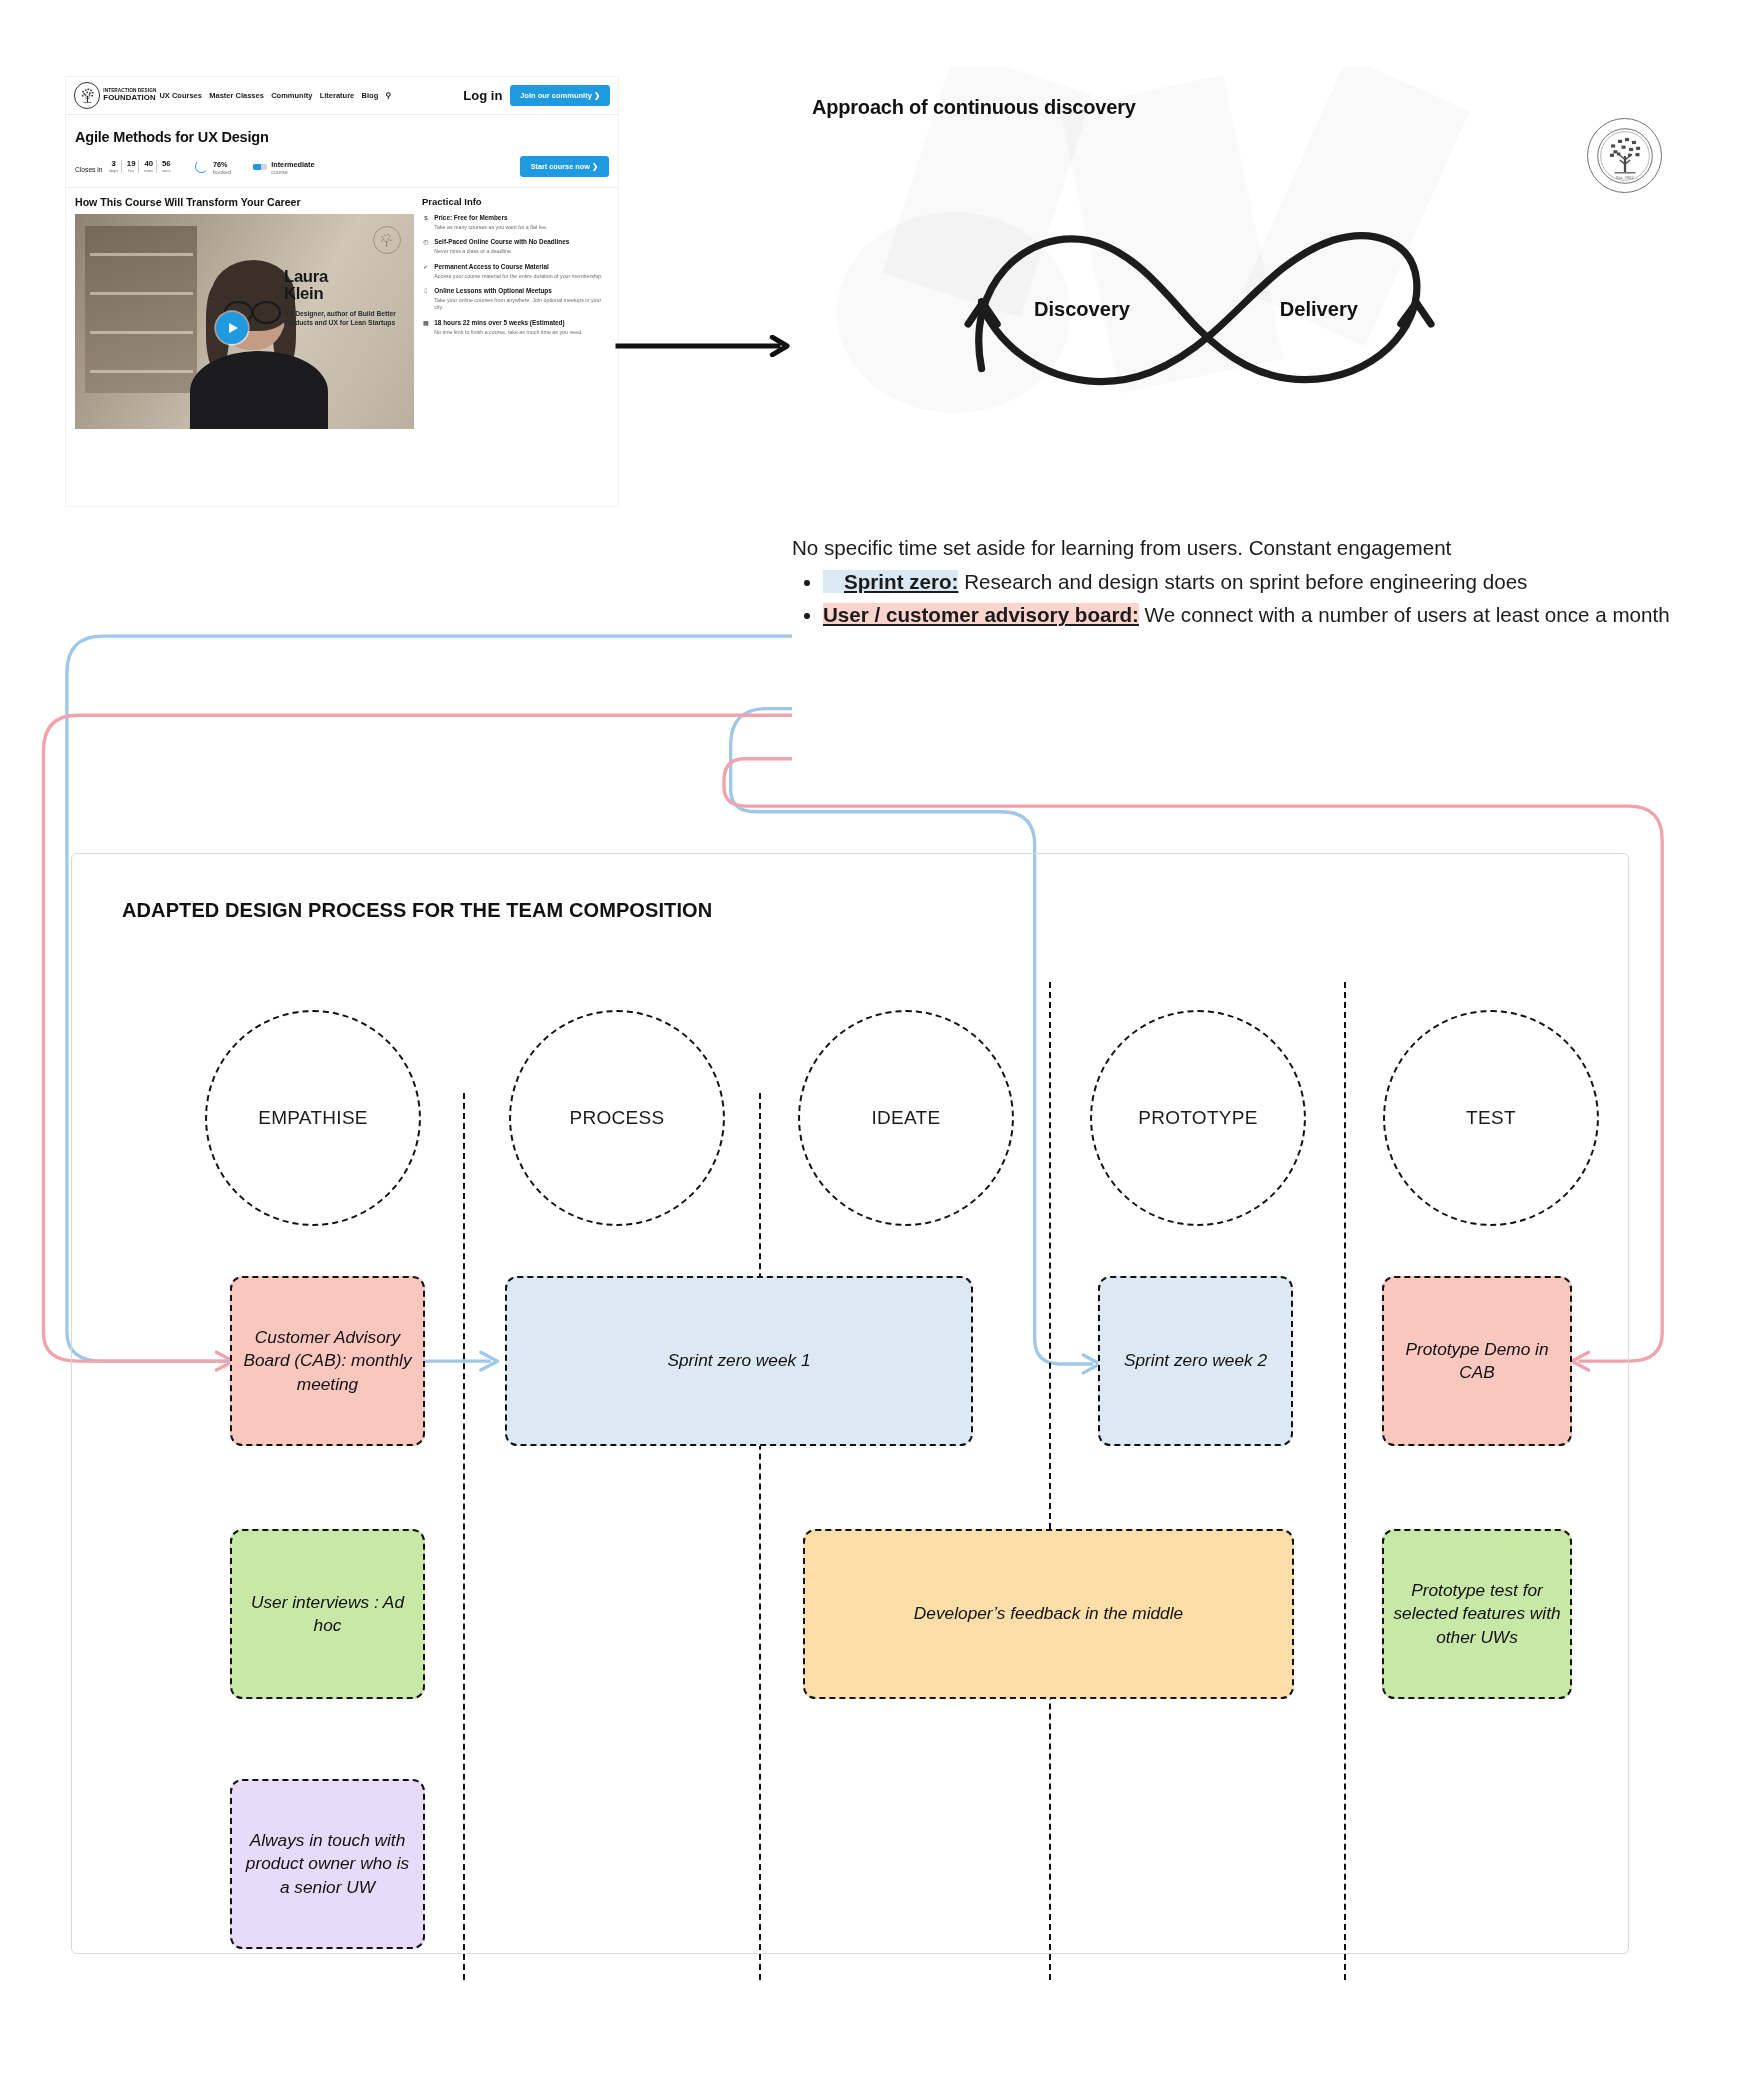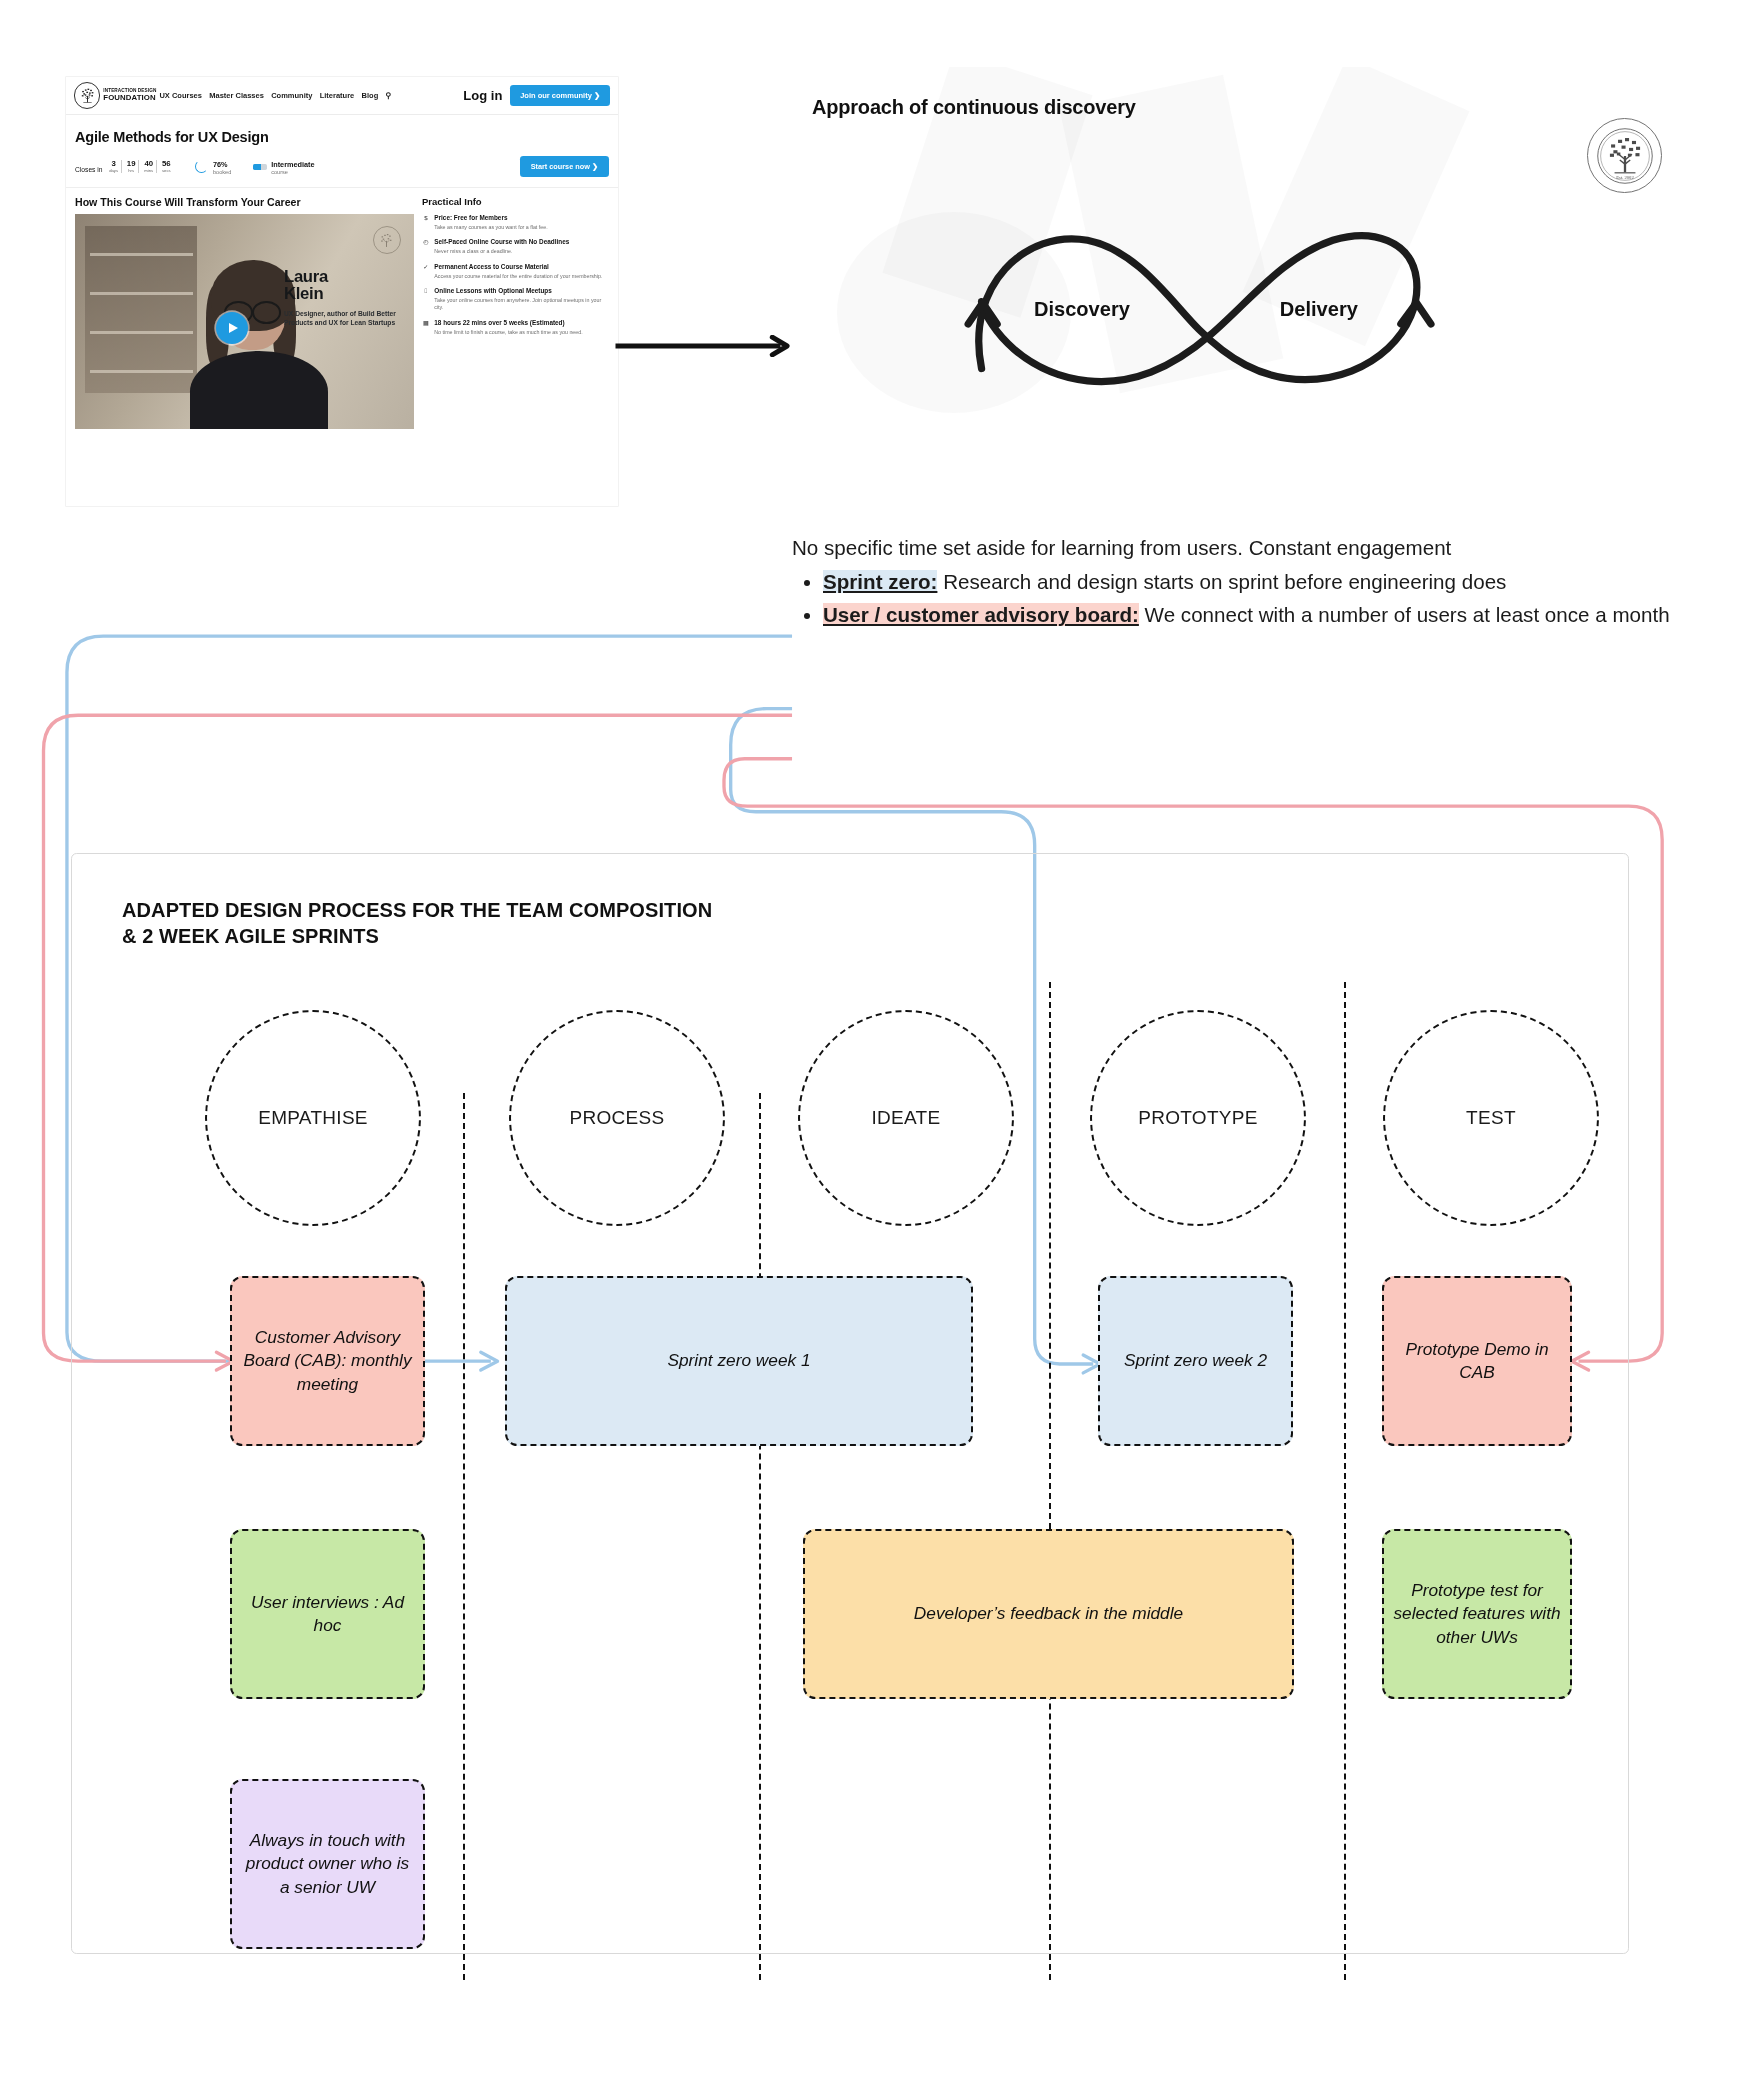--- a/index.html
+++ b/index.html
@@ -85,21 +85,21 @@
   #idf-seal{left:1587px;top:118px;width:73px;height:73px;border-radius:50%;
             border:1.1px solid #5a5a5a;display:flex;align-items:center;justify-content:center;opacity:.85;}
   #idf-seal svg{width:58px;height:58px;}
   #infinity{left:948px;top:218px;width:502px;height:184px;}
 
   
   #notes{left:792px;top:533px;width:892px;font-size:20.6px;line-height:1.42;color:#1b1b1b;}
   #notes .lead{display:block;}
   #notes ul{margin:2.2px 0 0 0;padding-left:31px;list-style:disc;}
   #notes li{margin-top:4.5px;}
-  .hl-blue{background:#dbe9f4;font-weight:800;text-decoration:underline;}
+  .hl-blue{background:#dbe9f4;font-weight:800;text-decoration:underline;padding-left:21px;}
   .hl-pink{background:#fbd4cd;font-weight:800;text-decoration:underline;}
 
   
   #connectors{left:0;top:0;width:1757px;height:2077px;pointer-events:none;}
 
   
   #board{left:71px;top:853px;width:1556px;height:1099px;border:0.9px solid #d9d9d9;border-radius:5.6px;background:transparent;}
   #board-title{left:122px;top:897px;font-size:20px;font-weight:800;line-height:1.32;letter-spacing:0.1px;}
 
   .stage{position:absolute;width:212px;height:212px;border-radius:50%;
@@ -369,21 +369,20 @@
 
   <path d="M1420 1360 L 1335 1360 Q 1298 1360 1298 1398 L 1298 1410 Q 1298 1445 1340 1445
            L 2920 1445 Q 2980 1445 2980 1505 L 2980 2390 Q 2980 2440 2920 2440 L 2830 2440" fill="none" stroke="#f0a3ab" stroke-width="6"></path>
   <polyline points="2848,2424 2818,2440 2848,2456" fill="none" stroke="#f0a3ab" stroke-width="6" stroke-linecap="round" stroke-linejoin="round"></polyline>
 </svg>
 
 <div class="abs" id="board"></div>
 
 <div class="abs" id="board-title">
   <div>ADAPTED DESIGN PROCESS FOR THE TEAM COMPOSITION</div>
-  <div>&amp; 2 WEEK AGILE SPRINTS</div>
 </div>
 
 <div class="abs stage" style="left:205px;top:1010px;">
   <span>EMPATHISE</span>
   </div>
 <div class="abs stage" style="left:509px;top:1010px;">
   <span>PROCESS</span>
   </div>
 <div class="abs stage" style="left:798px;top:1010px;">
   <span>IDEATE</span>

